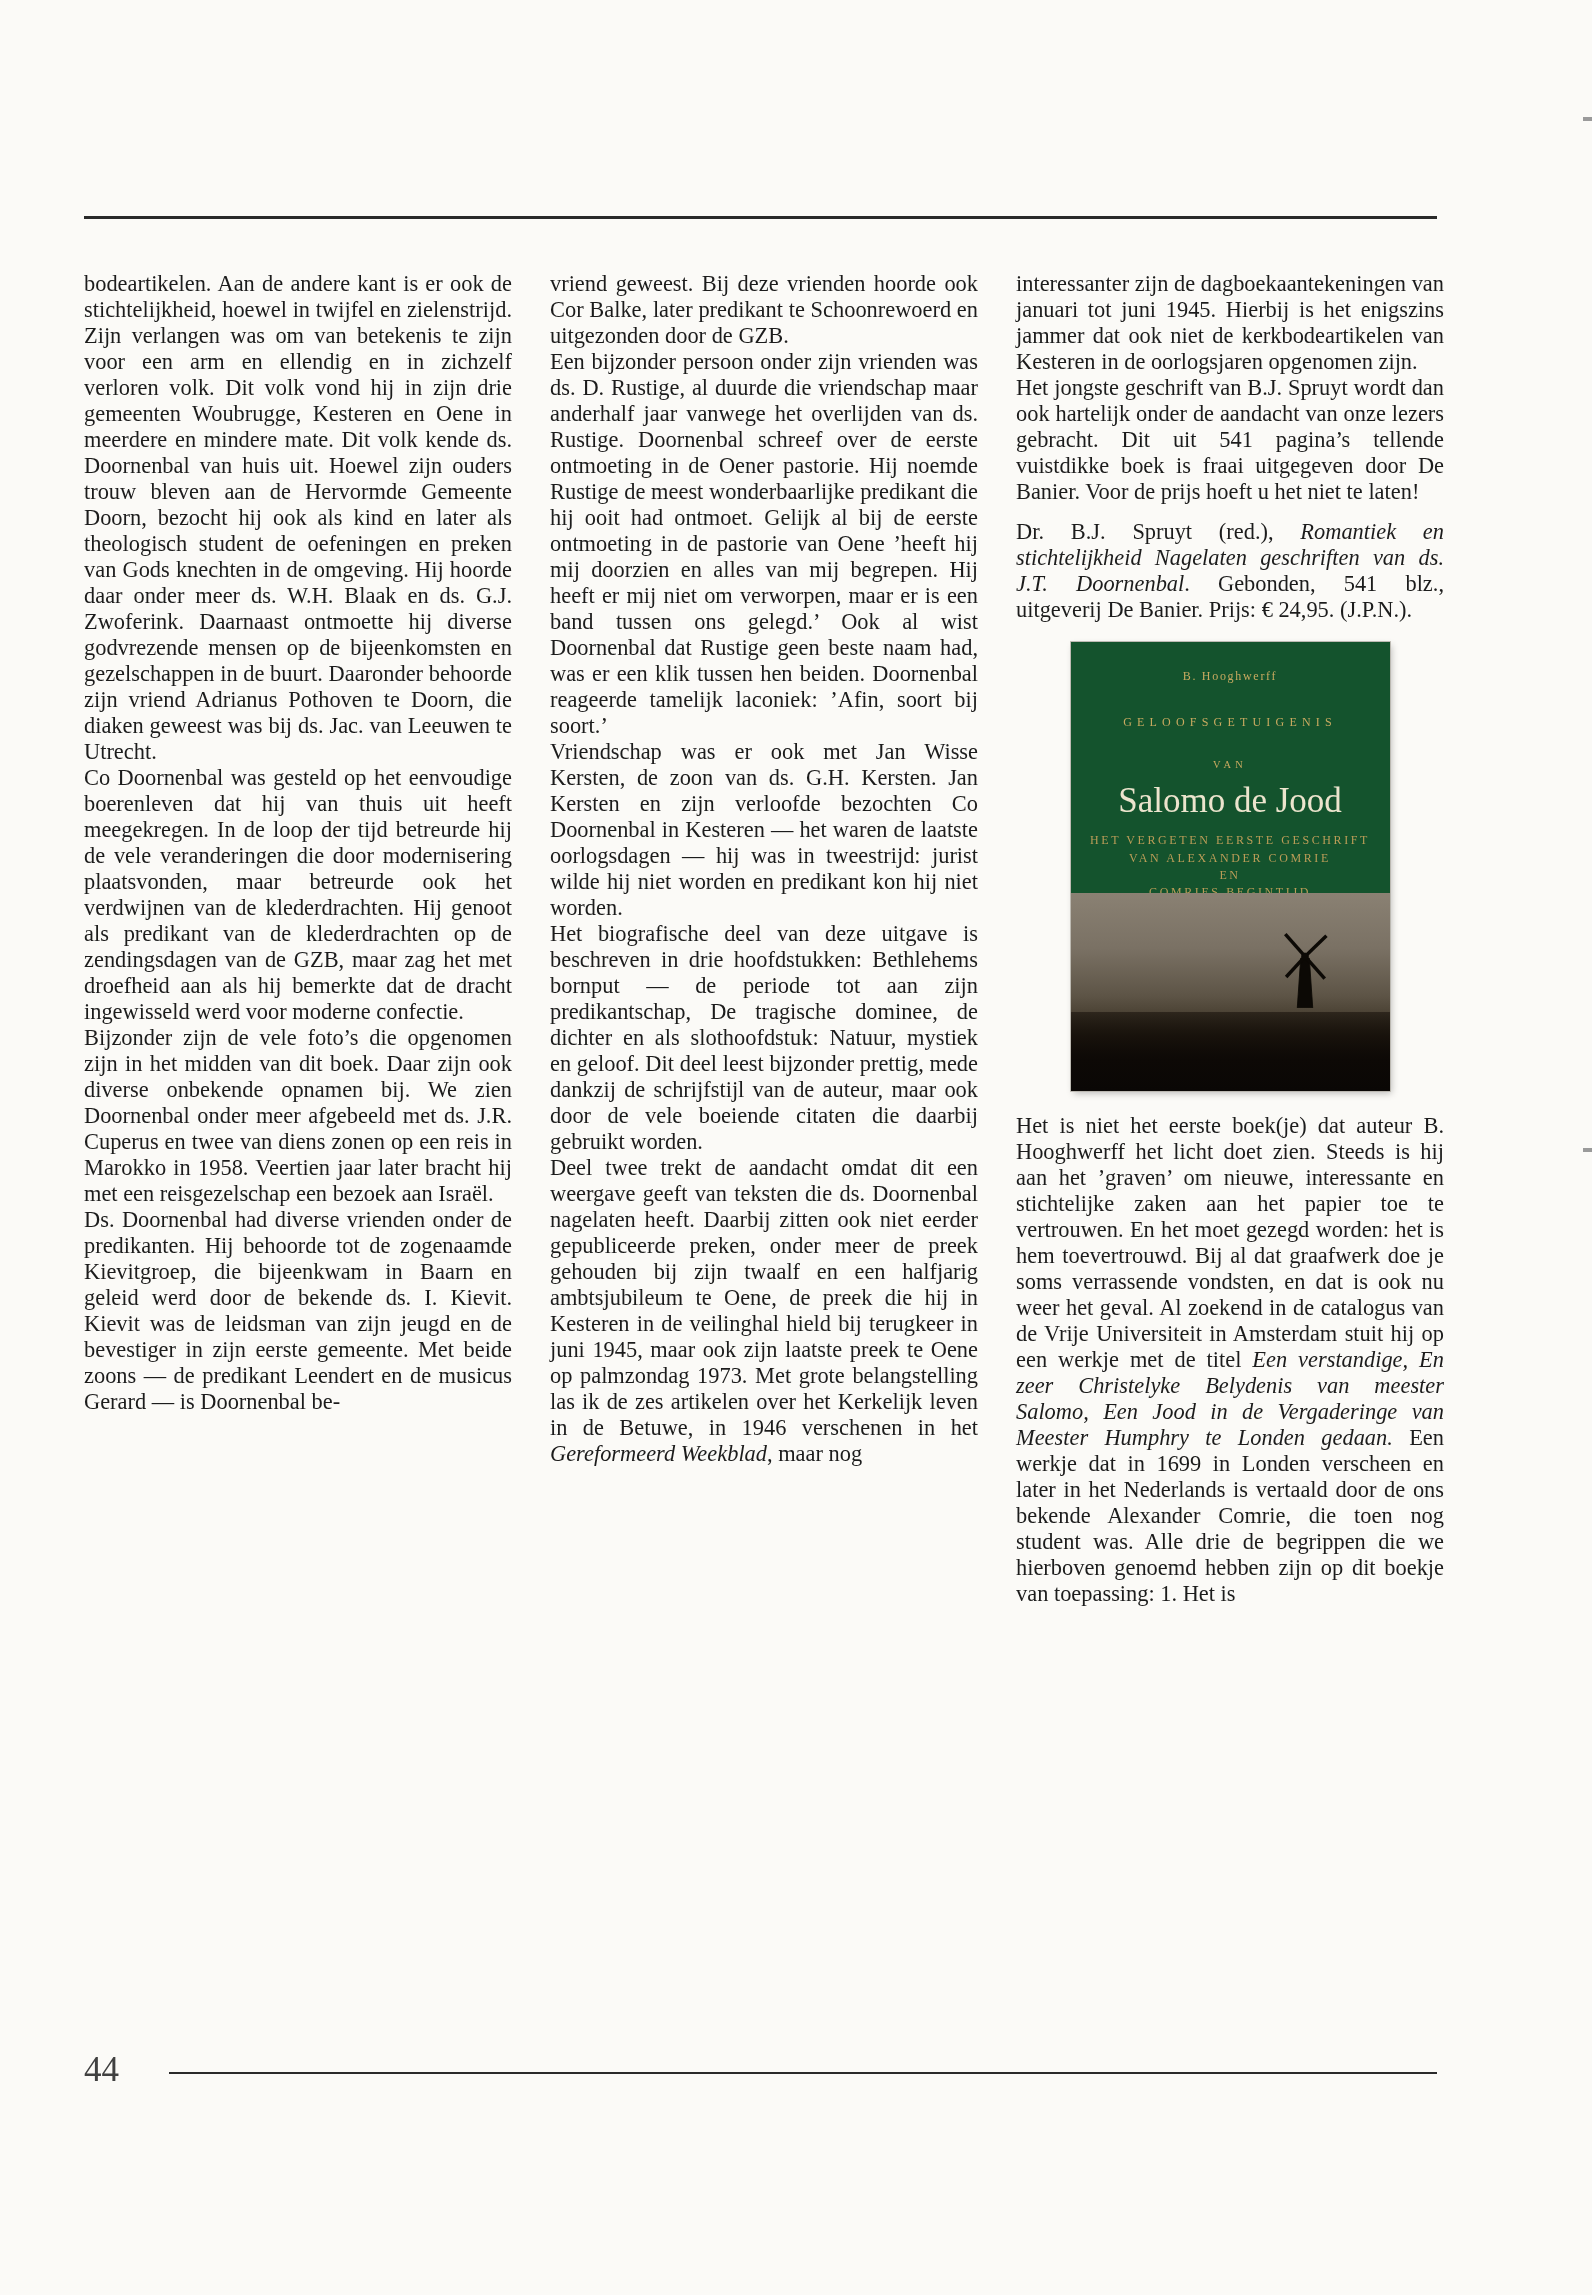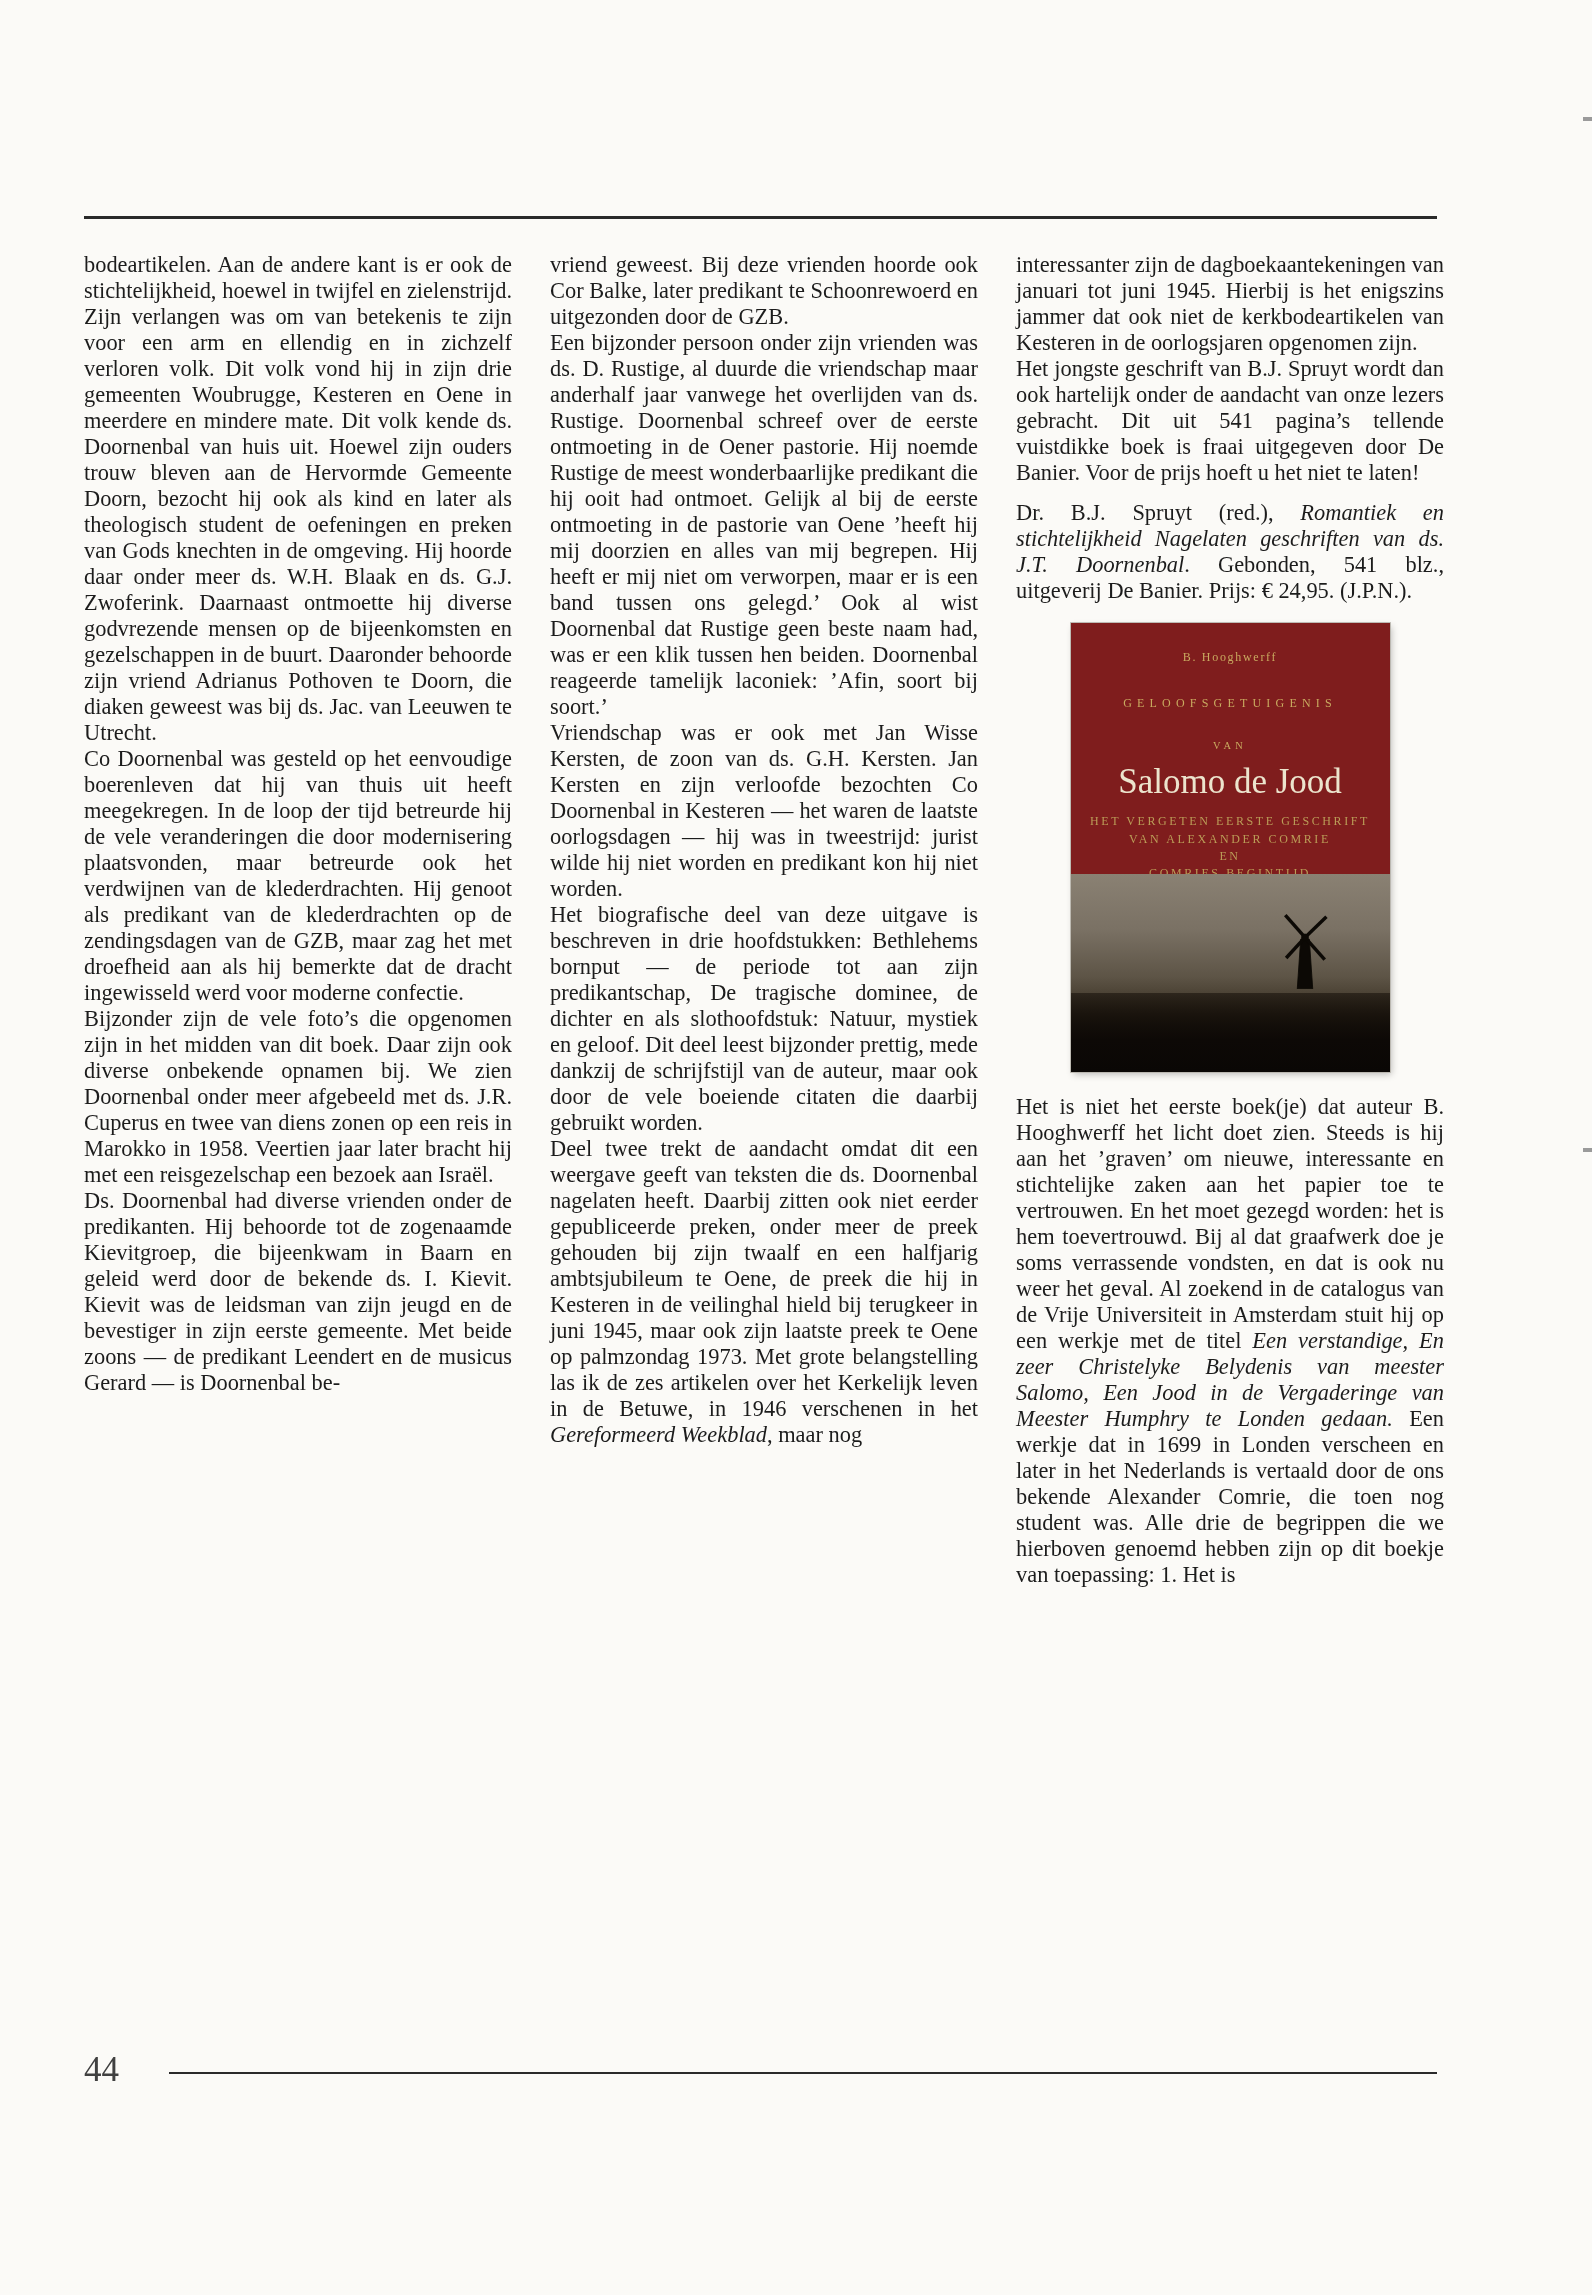--- a/index.html
+++ b/index.html
@@ -16,39 +16,39 @@
   }
   .top-rule {
     position:absolute; left:84px; top:216px;
     width:1353px; height:2.6px; background:#2a2a2a;
   }
   .edge-mark { position:absolute; right:0; width:8.6px; height:3.5px; background:#9a9a9a; }
   .edge-mark.m1 { top:117px; }
   .edge-mark.m2 { top:1148px; }
 
   .columns {
-    position:absolute; left:84px; top:252px;
+    position:absolute; left:84px; top:271px;
     width:1360px; display:flex; gap:38px;
   }
   .col {
     width:431px;
     font-size:22.4px; line-height:26px;
     text-align:justify;
     hyphens:auto;
   }
   .col p { margin:0; }
 
   .biblio { margin-top:14px; }
   .biblio i { font-style:italic; }
 
   .book-cover {
     position:relative;
     width:319px; height:449px;
     margin:19px auto 22.4px;
-    background:#7f1d1d;
+    background:#14532d;
     box-shadow:0 0 0 0.9px #b9b5ad, 1.7px 2.6px 7px rgba(0,0,0,0.25);
     overflow:hidden;
     text-align:center;
   }
   .cover-author {
     margin-top:21px;
     font-size:12px; letter-spacing:1.7px;
     color:#c9aa60;
   }
   .cover-title-caps {

